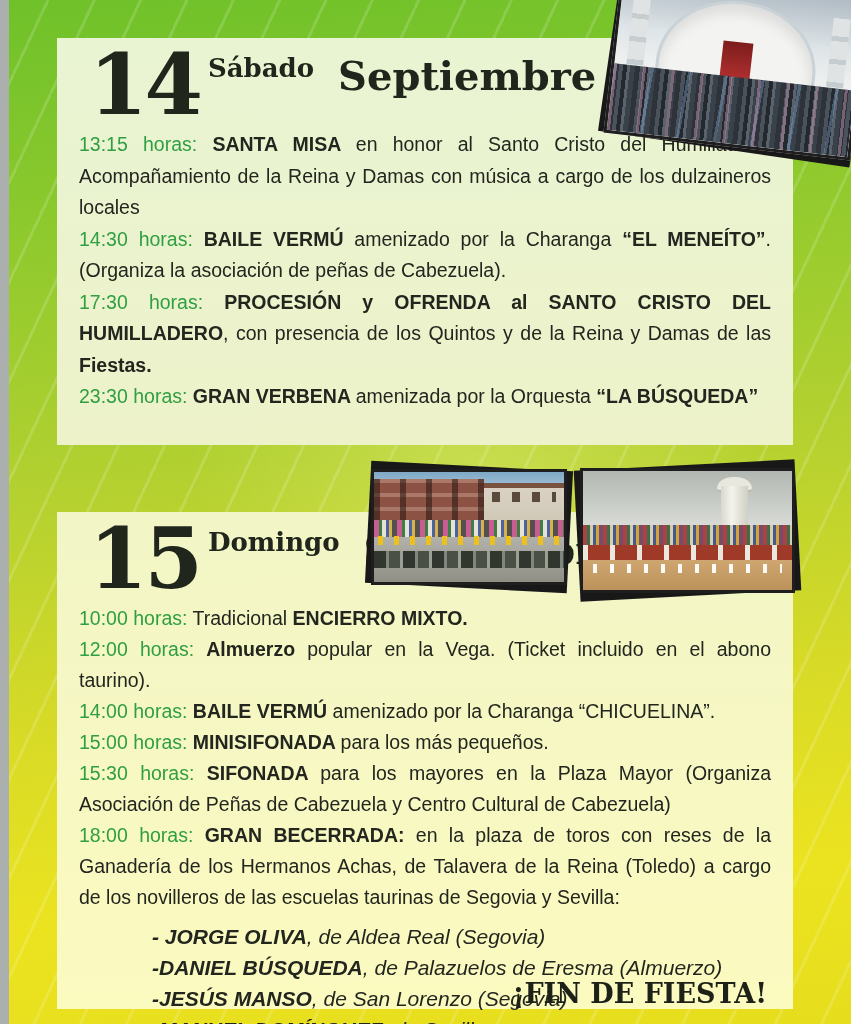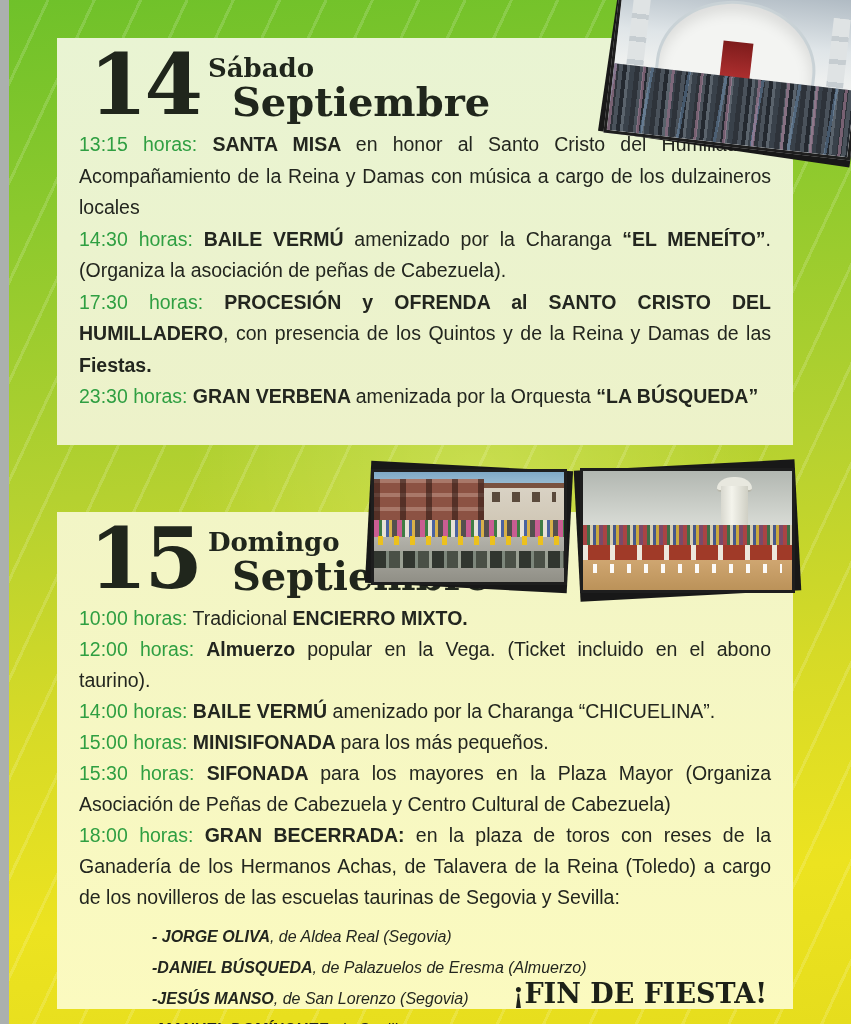--- a/index.html
+++ b/index.html
@@ -13,34 +13,34 @@
       repeating-linear-gradient(115deg, rgba(255,255,255,0.15) 0 3px, rgba(255,255,255,0) 3px 42px);}
   .edge-strip{position:absolute;left:0;top:0;bottom:0;width:9px;background:#abb0ae;z-index:6;}
 
   .panel{position:absolute;left:57px;width:736px;z-index:3;}
   .panel-1{top:38px;height:407px;background:linear-gradient(180deg,#e9f4d3,#edf2c9);}
   .panel-2{top:512px;height:497px;background:linear-gradient(180deg,#f2f5c6,#fbfabf);}
 
   .day-header{display:flex;align-items:flex-start;padding:8px 0 0 32px;color:#20261c;
     font-family:"DejaVu Serif",serif;font-weight:bold;}
   .day-number{font-size:84px;line-height:0.92;letter-spacing:-3px;}
-  .day-sub{display:flex;flex-direction:column;margin-left:8px;padding-top:9px;}
+  .day-sub{display:flex;flex-direction:row;margin-left:8px;padding-top:9px;}
   .day-name{font-size:26px;line-height:1.0;}
   .day-month{font-size:40px;line-height:1.05;margin-left:24px;}
 
   .events{padding:0 22px;margin-top:6px;}
   .events p.event{margin:0;font-size:19.5px;line-height:31.5px;text-align:justify;color:#23261f;}
   .panel-2 .events p.event{line-height:31px;}
   .seg-time{color:#2f9f42;font-weight:normal;}
   .seg-b{font-weight:bold;}
   .seg-r{font-weight:normal;}
   .seg-bi{font-weight:bold;font-style:italic;}
   .seg-i{font-style:italic;}
   .lineup{padding:2px 22px 0 95px;}
-  .lineup p.event{text-align:left;font-size:16px;line-height:32.5px;}
+  .lineup p.event{text-align:left;font-size:21px;line-height:32.5px;}
 
   .fin-label{position:absolute;right:26px;bottom:0;font-family:"DejaVu Serif",serif;
     font-weight:bold;font-size:27px;color:#1d2118;}
 
   
   .photo-wrap{position:absolute;z-index:4;}
   .photo-backing{position:absolute;inset:-3px;background:#181818;}
   .photo-surface{position:absolute;inset:0;border:3px solid #1e1e1e;overflow:hidden;background:#ccc;}
   .photo-surface > div{position:absolute;}
 

